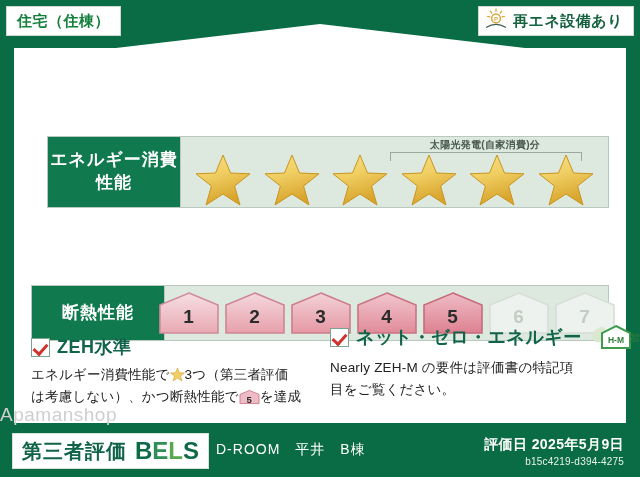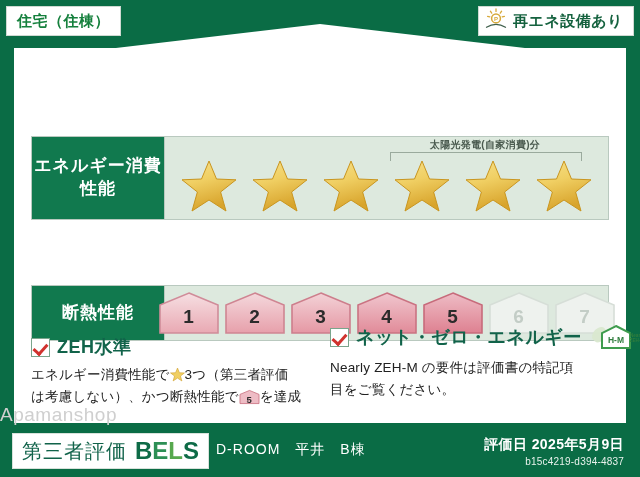--- a/index.html
+++ b/index.html
@@ -64,21 +64,21 @@
   }
   .heading .main{
     font-size:25px;font-weight:bold;color:#11634a;letter-spacing:2px;
   }
 
   
   .panel{
     position:absolute;left:31px;right:31px;
     display:flex;align-items:stretch;
   }
-  .panel-energy{top:136px;height:84px;}
+  .panel-energy{top:136px;height:72px;margin-left:16px;}
   .panel-insul{top:240px;height:56px;margin-top:45px;}
 
   .panel-key{
     width:134px;flex:0 0 134px;background:#11794e;border:1px solid #b9c9bf;
     display:flex;align-items:center;justify-content:center;box-sizing:border-box;
   }
   .panel-key .k{
     color:#ffffff;font-size:17px;font-weight:bold;line-height:1.35;
     text-align:center;letter-spacing:1px;
   }
@@ -149,21 +149,21 @@
     font-size:9.5px;font-weight:bold;color:#2b2b2b;line-height:1;
   }
   .zehm-logo{width:56px;height:30px;flex:0 0 56px;}
 
   
   .bels-box{
     position:absolute;left:12px;bottom:8px;height:36px;background:#ffffff;
     border:1px solid #d8e2db;display:flex;align-items:center;padding:0 9px;gap:8px;
     box-sizing:border-box;
   }
-  .bels-dai{font-size:20px;font-weight:normal;color:#11634a;letter-spacing:1px;}
+  .bels-dai{font-size:20px;font-weight:bold;color:#11634a;letter-spacing:1px;}
   .bels-word{font-size:24px;font-weight:bold;letter-spacing:0px;}
   .bels-word .b1{color:#0e6b47;}
   .bels-word .b2{color:#2d8f55;}
   .bels-word .b3{color:#57a84e;}
   .bels-word .b4{color:#0e6b47;}
   .bottom-building{
     position:absolute;left:216px;bottom:18px;color:#ffffff;font-size:14px;
     letter-spacing:1px;white-space:nowrap;
   }
   .bottom-right{
@@ -396,16 +396,16 @@
 
   <div class="bels-box">
     <span class="bels-dai">第三者評価</span>
     <span class="bels-word"><span class="b1">B</span><span class="b2">E</span><span class="b3">L</span><span class="b4">S</span></span>
   </div>
 
   <div class="bottom-building">D-ROOM　平井　B棟</div>
 
   <div class="bottom-right">
     <div class="d">評価日 2025年5月9日</div>
-    <div class="id">b15c4219-d394-4837</div>
+    <div class="id">b15c4219-d394-4275</div>
   </div>
 
 </div>
 
 </body></html>

